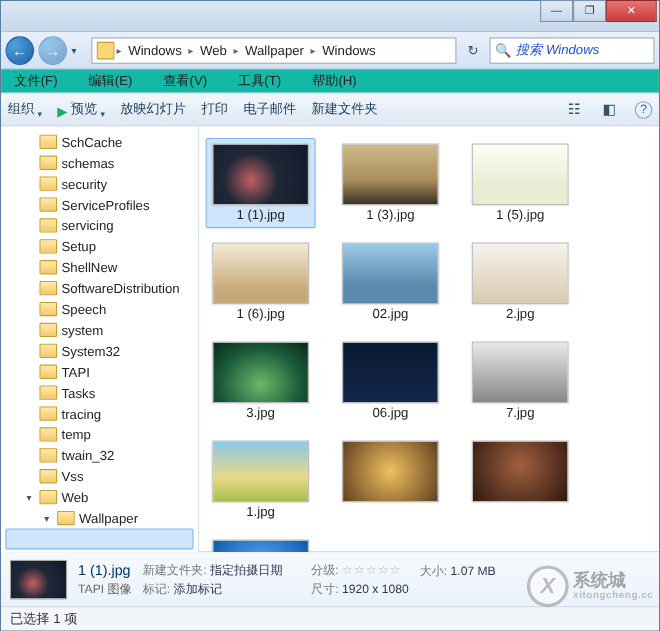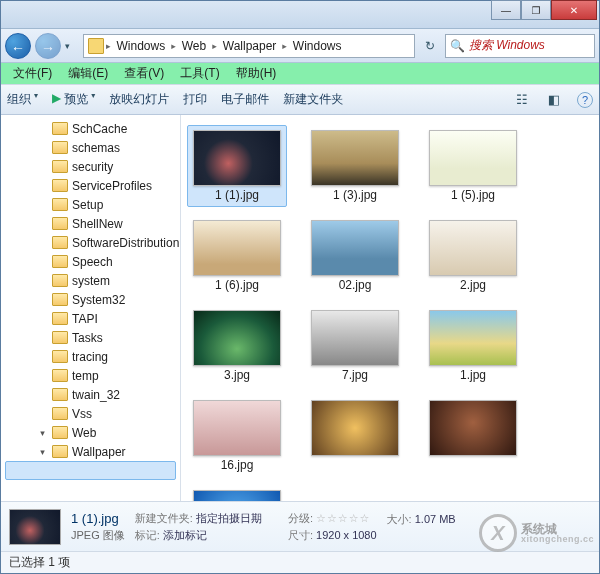--- a/index.html
+++ b/index.html
@@ -74,57 +74,57 @@
   }
   .bc-icon { width:16px; height:16px; background:#f7d774; border:1px solid #c8a030; border-radius:1px;}
   .bc-item { padding:0 4px; white-space:nowrap; color:#222;}
   .bc-sep { color:#666; font-size:9px;}
   .bc-refresh { width:22px; text-align:center; color:#356;}
   .searchbox {
     width:150px; height:24px; background:#fff; border:1px solid #9ab;
     display:flex; align-items:center; padding:0 4px; gap:4px;
   }
   .search-icon{ color:#356; font-size:12px;}
-  .search-ph { color:#b91c1c; font-style:italic; flex:1; overflow:hidden; white-space:nowrap;}
+  .search-ph { color:#1d4ed8; font-style:italic; flex:1; overflow:hidden; white-space:nowrap;}
   
   .menubar {
-    height:22px; background:#86efac;
-    display:flex; align-items:center; padding:0 4px; gap:0;
+    height:22px; background:#14b8a6;
+    display:flex; align-items:center; padding:0 4px; gap:12px;
     border-bottom:1px solid #d0dae6;
   }
   .menu-item { padding:2px 8px; color:#222;}
   
   .toolbar {
     height:30px;
     background: linear-gradient(#f2f7fc,#dde8f4);
     display:flex; align-items:center; padding:0 6px; gap:14px;
     border-bottom:1px solid #b8c8dc;
     color:#1a3a5a;
   }
-  .tb-item { display:flex; align-items:flex-start; gap:3px; white-space:nowrap;}
+  .tb-item { display:flex; align-items:flex-end; gap:3px; white-space:nowrap;}
   .tb-dd { font-size:8px; color:#356;}
   .tb-spacer{flex:1;}
   .tb-icon{ color:#356; font-size:13px; padding:0 3px;}
   
   .body {
     flex:1; display:flex; overflow:hidden; background:#fff;
   }
   
   .tree {
     width:180px; border-right:1px solid #d8e0ea;
     overflow-y:auto; overflow-x:hidden;
     padding:4px 0;
     background:#fff;
   }
   .tree::-webkit-scrollbar{width:16px;}
   .tree::-webkit-scrollbar-track{background:#f0f0f0;}
   .tree::-webkit-scrollbar-thumb{background:#c8d4e2;border:1px solid #a8b8cc;}
   .tree-row {
     display:flex; align-items:center; height:19px;
-    padding-left:36px; gap:4px; white-space:nowrap;
+    padding-left:20px; gap:4px; white-space:nowrap;
     color:#222;
   }
   .tree-row .expander { width:11px; font-size:9px; color:#777; text-align:center;}
   .tree-row .folder { width:16px; height:13px; background:linear-gradient(#ffe9a8,#f5c96b); border:1px solid #c8a030; border-radius:1px;}
   .tree-row.depth2 { padding-left:36px;}
   .tree-row.depth3 { padding-left:52px;}
   .tree-row.selected { background:#cfe5fb; border:1px solid #7cb8ec; border-radius:2px; margin:0 4px; padding-left:48px;}
   
   .content {
     flex:1; overflow-y:auto; padding:10px 6px;
@@ -188,21 +188,21 @@
     display:flex; align-items:center; gap:4px;
     color:#888; opacity:0.75; font-weight:bold;
     pointer-events:none;
   }
   .wm-circle{
     width:38px;height:38px;border:3px solid #aaa;border-radius:50%;
     display:flex;align-items:center;justify-content:center;
     font-size:20px; font-style:italic; color:#aaa; background:rgba(255,255,255,0.6);
   }
   .wm-text{display:flex;flex-direction:column;line-height:1;}
-  .wm-cn{font-size:12px;color:#888;}
+  .wm-cn{font-size:16px;color:#888;}
   .wm-url{font-size:9px;color:#aaa;letter-spacing:0.5px;}
 </style>
 </head>
 <body>
 
 <div class="window">
 
   <div class="titlebar">
     <div class="win-controls">
       <div class="win-btn">—</div>
@@ -279,20 +279,25 @@
           <span>security</span>
         </div>
         <div class="tree-row depth1">
           <span class="expander" style="visibility: hidden; color: rgb(187, 187, 187);">▸</span>
           <span class="folder"></span>
           <span>ServiceProfiles</span>
         </div>
         <div class="tree-row depth1">
           <span class="expander" style="visibility: hidden; color: rgb(187, 187, 187);">▸</span>
           <span class="folder"></span>
+          <span>servicing</span>
+        </div>
+        <div class="tree-row depth1">
+          <span class="expander" style="visibility: hidden; color: rgb(187, 187, 187);">▸</span>
+          <span class="folder"></span>
           <span>Setup</span>
         </div>
         <div class="tree-row depth1">
           <span class="expander" style="visibility: hidden; color: rgb(187, 187, 187);">▸</span>
           <span class="folder"></span>
           <span>ShellNew</span>
         </div>
         <div class="tree-row depth1">
           <span class="expander" style="visibility: hidden; color: rgb(187, 187, 187);">▸</span>
           <span class="folder"></span>
@@ -378,51 +383,51 @@
         </div>
         <div class="thumb-item">
           <div class="thumb t5"></div>
           <div class="thumb-label">2.jpg</div>
         </div>
         <div class="thumb-item">
           <div class="thumb t6"></div>
           <div class="thumb-label">3.jpg</div>
         </div>
         <div class="thumb-item">
+          <div class="thumb t8"></div>
+          <div class="thumb-label">06.jpg</div>
+        </div>
+        <div class="thumb-item">
           <div class="thumb t9"></div>
           <div class="thumb-label">7.jpg</div>
         </div>
         <div class="thumb-item">
           <div class="thumb t10"></div>
           <div class="thumb-label">1.jpg</div>
-        </div>
-        <div class="thumb-item">
-          <div class="thumb t11"></div>
-          <div class="thumb-label">16.jpg</div>
         </div>
         <div class="thumb-item">
           <div class="thumb t12"></div>
           <div class="thumb-label"></div>
         </div>
         <div class="thumb-item">
           <div class="thumb t13"></div>
           <div class="thumb-label"></div>
         </div>
         <div class="thumb-item">
           <div class="thumb t14"></div>
           <div class="thumb-label"></div>
         </div>
       </div>
   </div>
 
   <div class="details">
     <div class="details-thumb t0"></div>
     <div class="details-main">
       <div class="details-title">1 (1).jpg</div>
-      <div class="details-sub">JPEG 图像</div>
+      <div class="details-sub">TAPI 图像</div>
     </div>
     <div class="details-grid">
       <div>
         <span class="dg-label">新建文件夹:</span>
         <span class="dg-val">指定拍摄日期</span>
       </div>
       <div>
         <span class="dg-label">分级:</span>
         <span class="stars">☆☆☆☆☆</span>
       </div>

